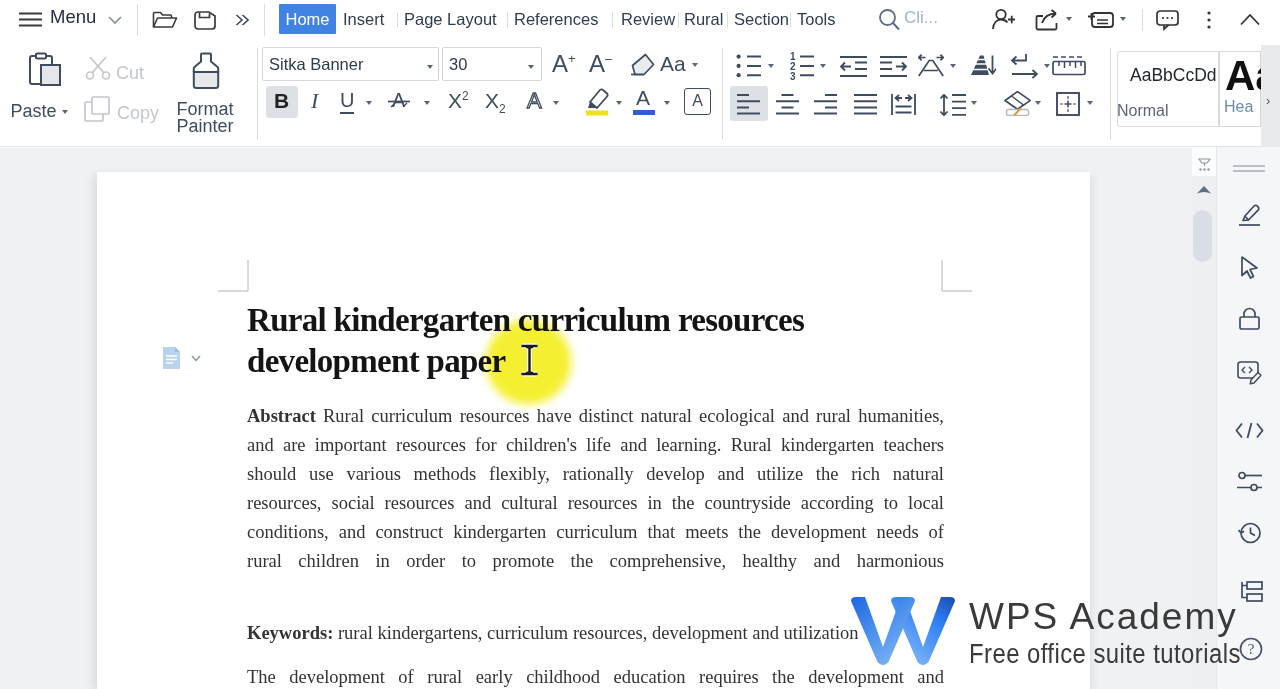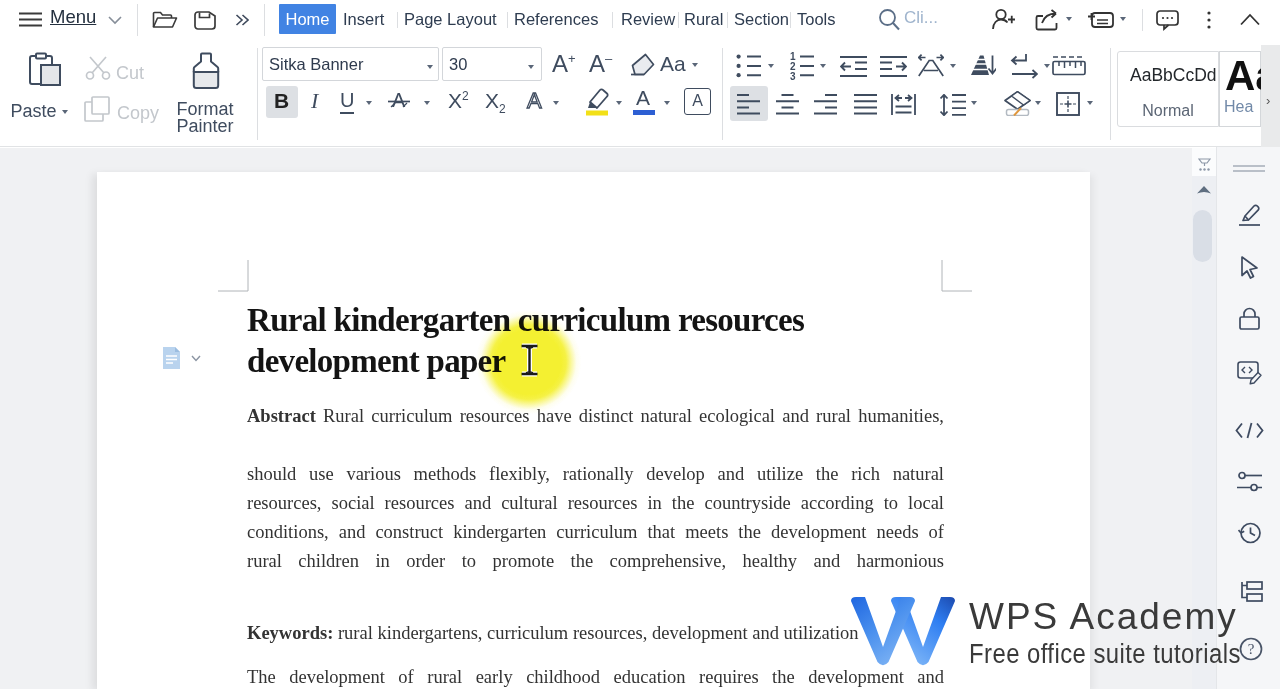--- a/index.html
+++ b/index.html
@@ -30,21 +30,21 @@
 </head>
 <body>
 
 <div id="topbar">
 
   <svg class="icon" style="left:19px;top:12px" width="23" height="15" viewBox="0 0 23 15">
       <g stroke="#3a3a3a" stroke-width="2" fill="none">
         <path d="M0,1.5 H23 M0,7.5 H23 M0,13.5 H23"></path>
       </g>
     </svg>
-  <div class="abs" style="left:50px;top:6px;font-size:18.5px;color:#24303f;text-decoration:underline;">Menu</div>
+  <div class="abs" style="left:50px;top:6px;font-size:18.5px;color:#24303f;">Menu</div>
   <svg class="icon" style="left:107px;top:15px" width="16" height="10" viewBox="0 0 16 10">
       <path d="M2,2 L8,8 L14,2" stroke="#868e99" stroke-width="1.6" fill="none"></path>
     </svg>
   <div class="sep" style="left:137px;top:4px;height:32px;"></div>
 
   <svg class="icon" style="left:152px;top:11px" width="26" height="19" viewBox="0 0 26 19">
       <path d="M1.5,16 V2.5 a1,1 0 0 1 1,-1 h6 l2,2.5 h8 a1,1 0 0 1 1,1 V7" fill="none" stroke="#3a3a3a" stroke-width="1.6"></path>
       <path d="M1.5,16 L5.5,7 h19 L20.5,16 z" fill="none" stroke="#3a3a3a" stroke-width="1.6" stroke-linejoin="round"></path>
     </svg>
 
@@ -316,21 +316,21 @@
         <path d="M12,4 v3 M12,17 v3 M4,12 h3 M17,12 h3"></path>
       </g>
       <path d="M12,8.5 V15.5 M8.5,12 H15.5" stroke="#3f4c5f" stroke-width="1.6"></path>
     </svg>
   <div class="icon dd" style="left:1087px;top:61px"><span class="ddtri"></span></div>
   <div class="sep" style="left:1110px;top:8px;height:92px;"></div>
 
   <div class="abs" style="left:1117px;top:11px;width:102px;height:76px;background:#fff;border:1px solid #dadcdf;border-radius:3px 0 0 3px;"></div>
   <div class="abs" style="left:1219px;top:11px;width:42px;height:76px;background:#fff;border:1px solid #d4d7da;"></div>
   <div class="abs" style="left:1130px;top:25px;font-size:17.5px;color:#23272b;">AaBbCcDd</div>
-  <div class="abs" style="left:1117px;top:62px;width:102px;text-align:center;font-size:16px;color:#5b6574;">Normal</div>
+  <div class="abs" style="left:1117px;top:62px;width:102px;text-align:left;font-size:16px;color:#5b6574;">Normal</div>
   <div class="abs" style="left:1225px;top:12px;font-size:42px;font-weight:bold;color:#111;">Aa</div>
   <div class="abs" style="left:1224px;top:58px;font-size:16px;color:#7189a8;">Hea</div>
   <div class="abs" style="left:1261px;top:5px;width:19px;height:102px;background:#e9eaeb;"></div>
   <div class="abs" style="left:1266px;top:53px;font-size:13px;color:#555;">›</div>
 </div>
 
 <div id="docarea">
   <div id="page"></div>
 
   <svg class="abs" style="left:218px;top:112px" width="31" height="32" viewBox="0 0 31 32">
@@ -347,20 +347,21 @@
         <path d="M5,9 h11 M5,12.5 h11 M5,16 h7"></path>
       </g>
     </svg>
   <svg class="abs" style="left:191px;top:207px" width="10" height="7" viewBox="0 0 10 7">
       <path d="M1,1 L5,5.5 L9,1" stroke="#8a94a2" stroke-width="1.4" fill="none"></path>
     </svg>
 
   <div id="title" style="top:152px;">Rural kindergarten curriculum resources<br>development paper</div>
 
   <div class="bodyline just" style="top:254px;"><b>Abstract</b> Rural curriculum resources have distinct natural ecological and rural humanities,</div>
+  <div class="bodyline just" style="top:283px;">and are important resources for children's life and learning. Rural kindergarten teachers</div>
   <div class="bodyline just" style="top:312px;">should use various methods flexibly, rationally develop and utilize the rich natural</div>
   <div class="bodyline just" style="top:341px;">resources, social resources and cultural resources in the countryside according to local</div>
   <div class="bodyline just" style="top:370px;">conditions, and construct kindergarten curriculum that meets the development needs of</div>
   <div class="bodyline just" style="top:399px;">rural children in order to promote the comprehensive, healthy and harmonious</div>
   <div class="bodyline" style="top:471px;"><b>Keywords:</b> rural kindergartens, curriculum resources, development and utilization</div>
   <div class="bodyline just" style="top:515px;">The development of rural early childhood education requires the development and</div>
 
   <div class="abs" style="left:474px;top:160px;width:109px;height:108px;border-radius:50%;background:radial-gradient(closest-side, rgba(244,240,49,1) 0%, rgba(244,240,49,1) 60%, rgba(244,240,49,0.9) 69%, rgba(245,241,70,0.45) 80%, rgba(246,243,120,0.12) 88%, rgba(246,243,160,0) 97%);mix-blend-mode:multiply;"></div>
 
   <svg class="abs" style="left:519px;top:195px" width="21" height="34" viewBox="0 0 21 34">

